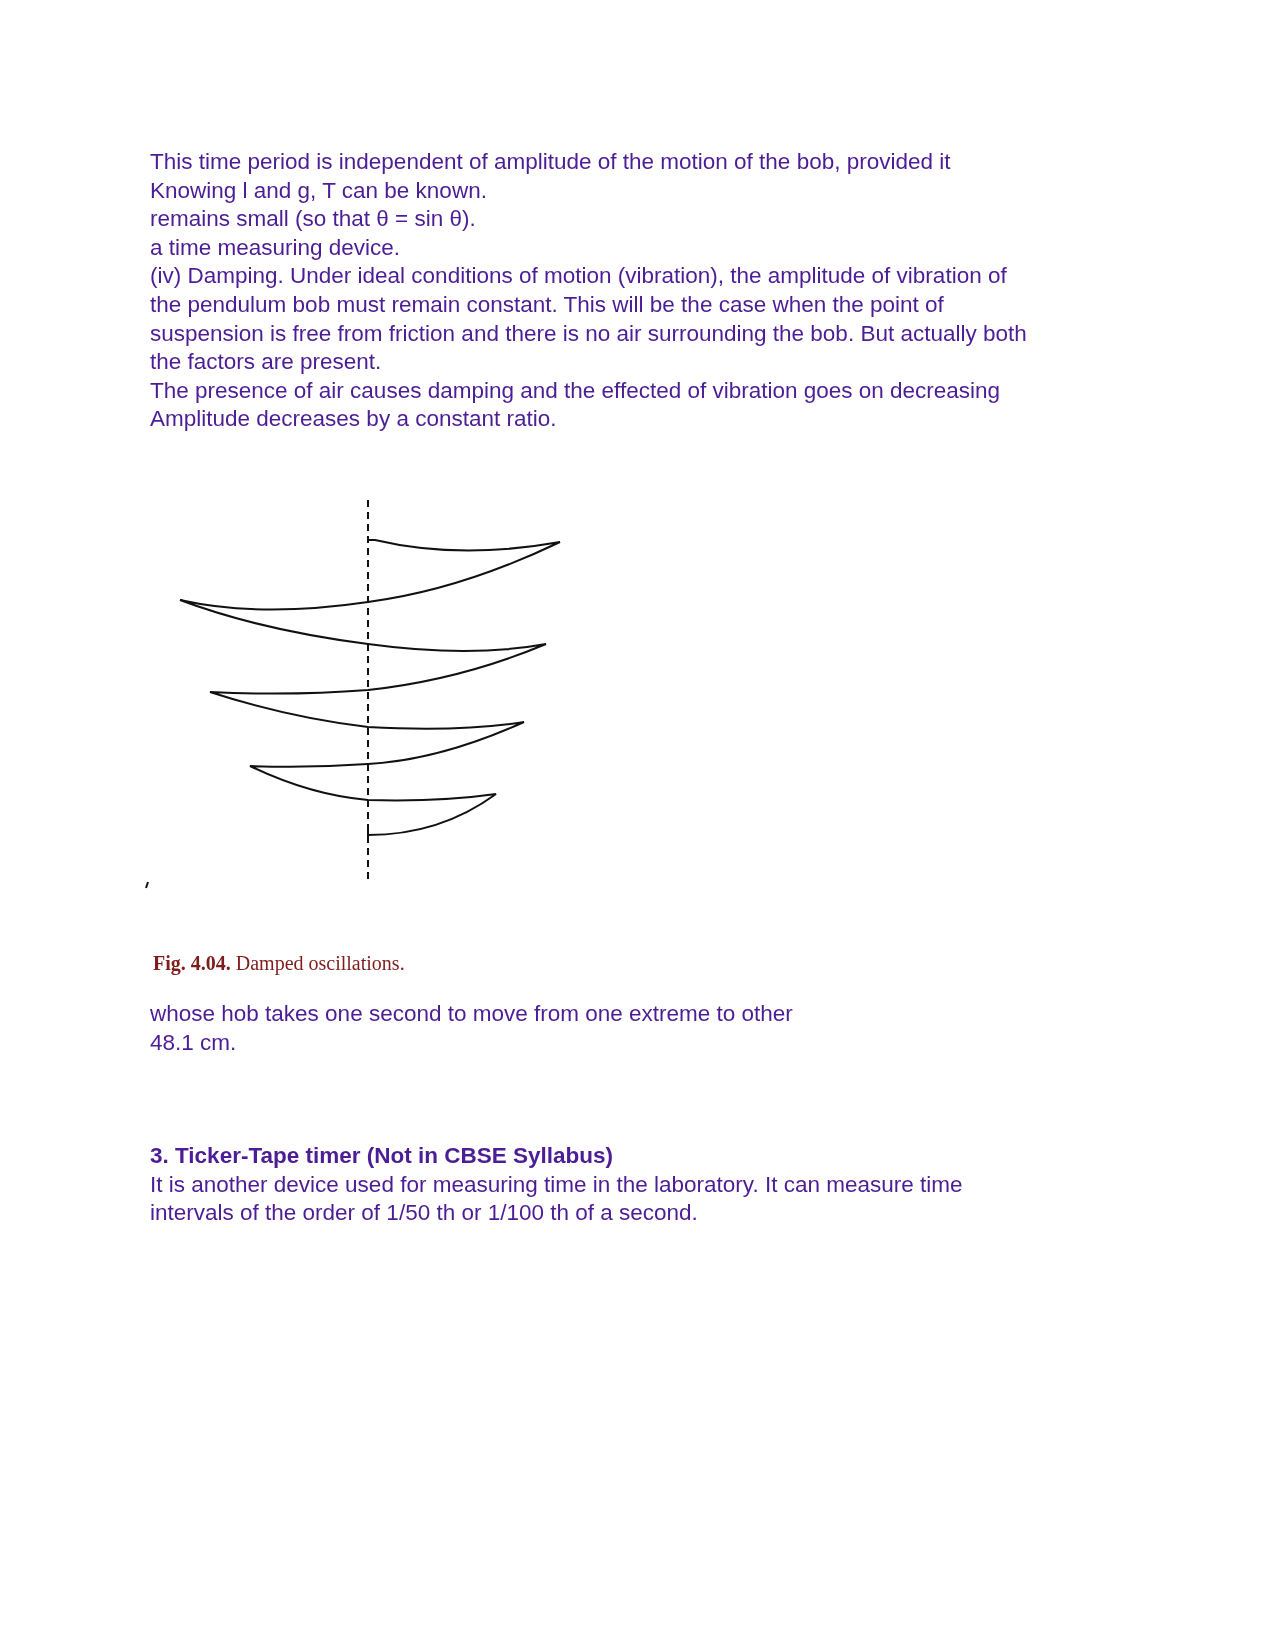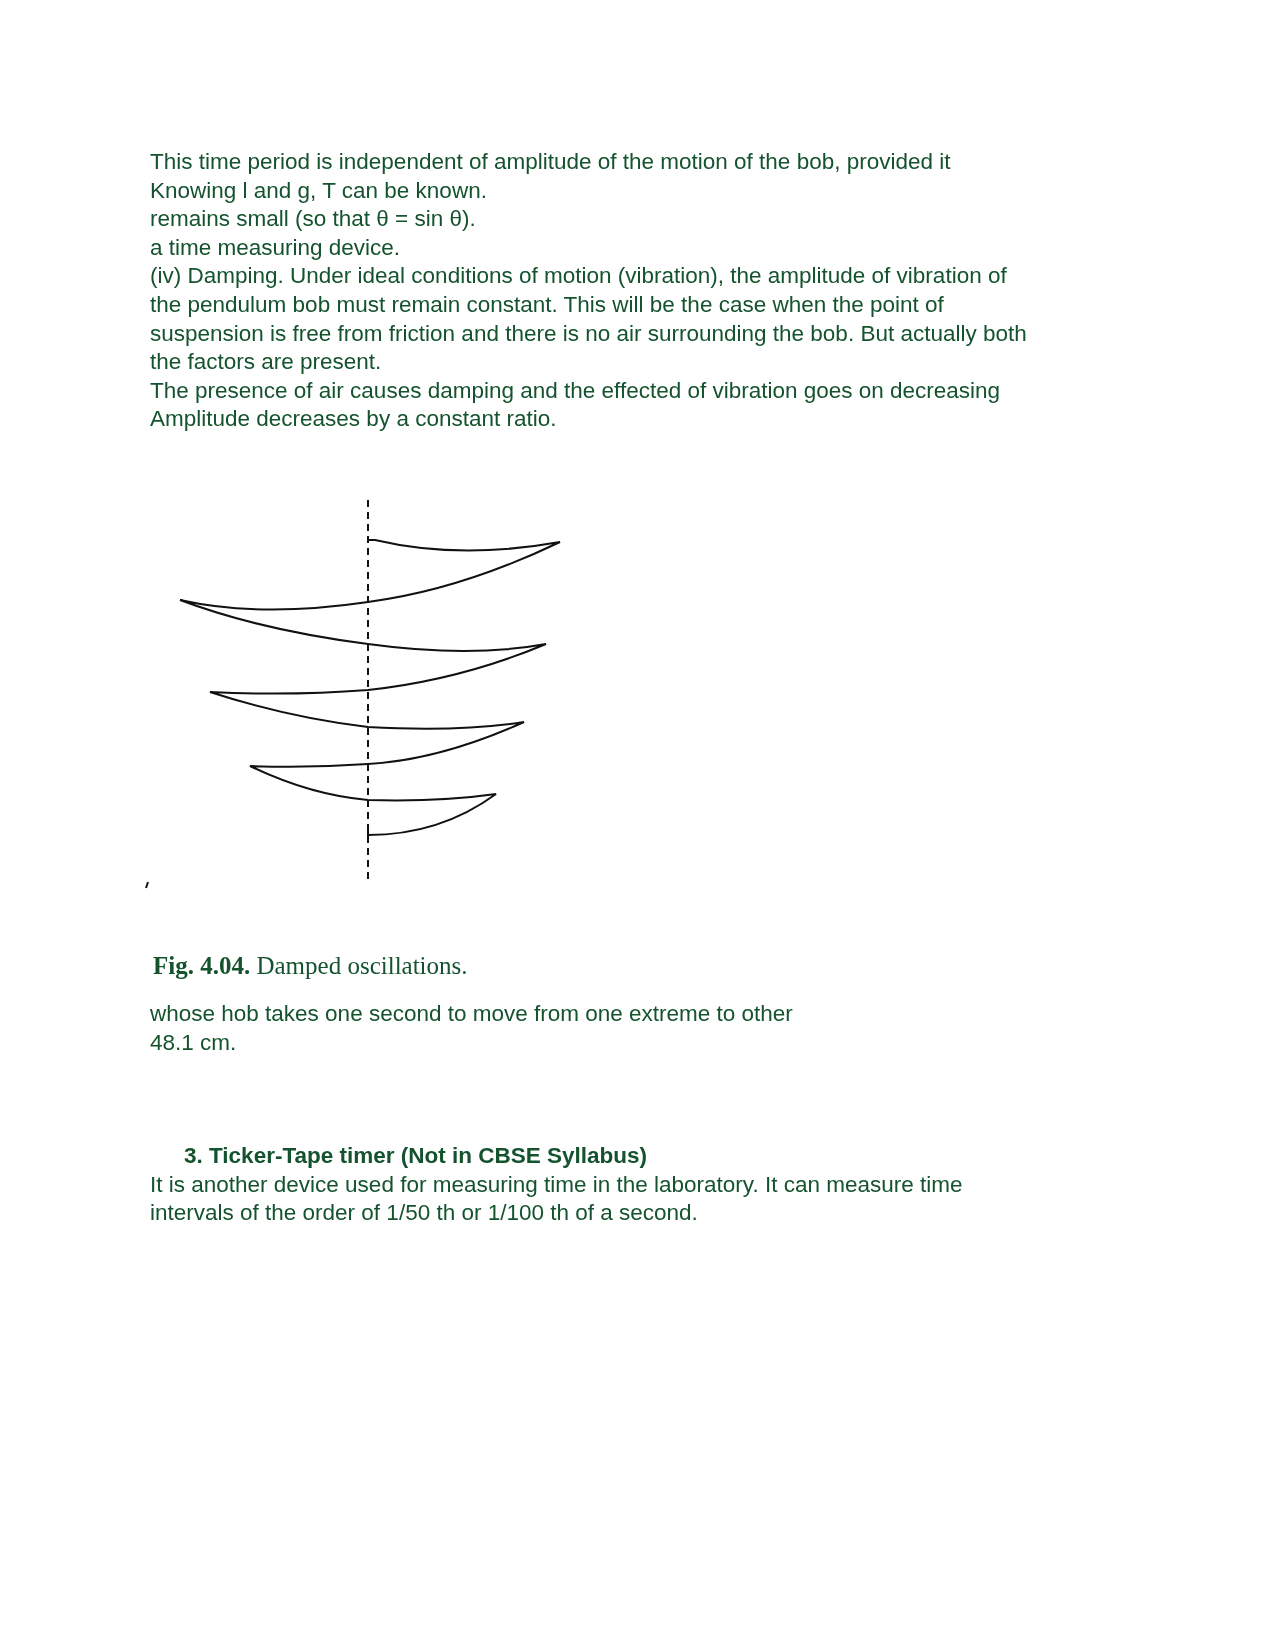--- a/index.html
+++ b/index.html
@@ -1,27 +1,27 @@
 <!DOCTYPE html>
 <html><head>
   <meta charset="utf-8">
   <style>
     html, body { margin: 0; padding: 0; background: #ffffff; }
     body { width: 1275px; height: 1650px; position: relative; overflow: hidden; }
     .page { position: absolute; left: 0; top: 0; width: 1275px; height: 1650px; }
     .txt {
       position: absolute; left: 150px; width: 980px;
       font-family: "Liberation Sans", sans-serif; font-size: 22.5px;
-      line-height: 28.6px; color: #14532d; white-space: nowrap;
+      line-height: 28.6px; color: #4c1d95; white-space: nowrap;
     }
     .txt div { height: 28.6px; }
-    .bold { font-weight: bold; margin-left: 34px; }
+    .bold { font-weight: bold; }
     .caption {
       position: absolute; left: 153px; top: 952px;
-      font-family: "Liberation Serif", serif; font-size: 25px; color: #14532d;
+      font-family: "Liberation Serif", serif; font-size: 20px; color: #7f1d1d;
     }
     .caption b { font-weight: bold; }
     svg.fig { position: absolute; left: 140px; top: 490px; }
   </style>
 </head>
 <body>
 
 <div class="page">
 
   <div class="txt" style="top:148px;">

